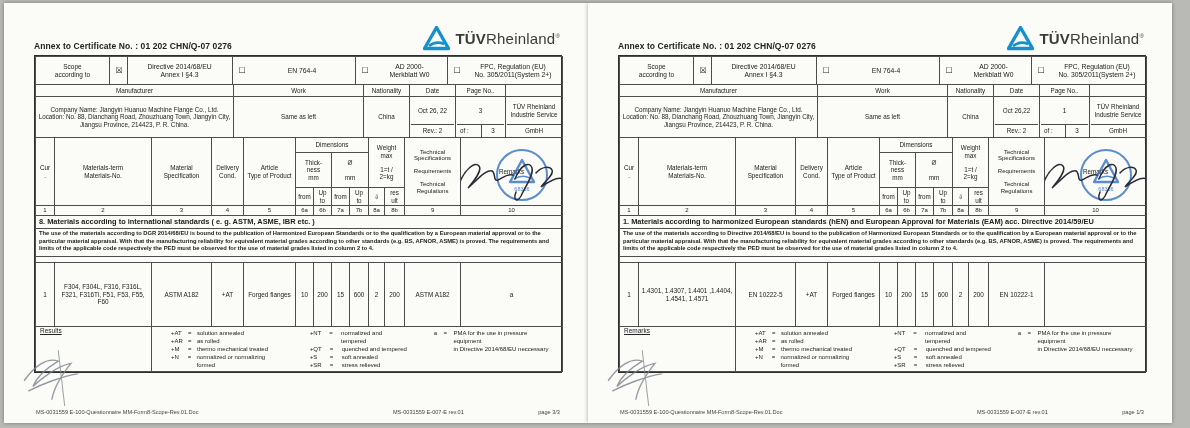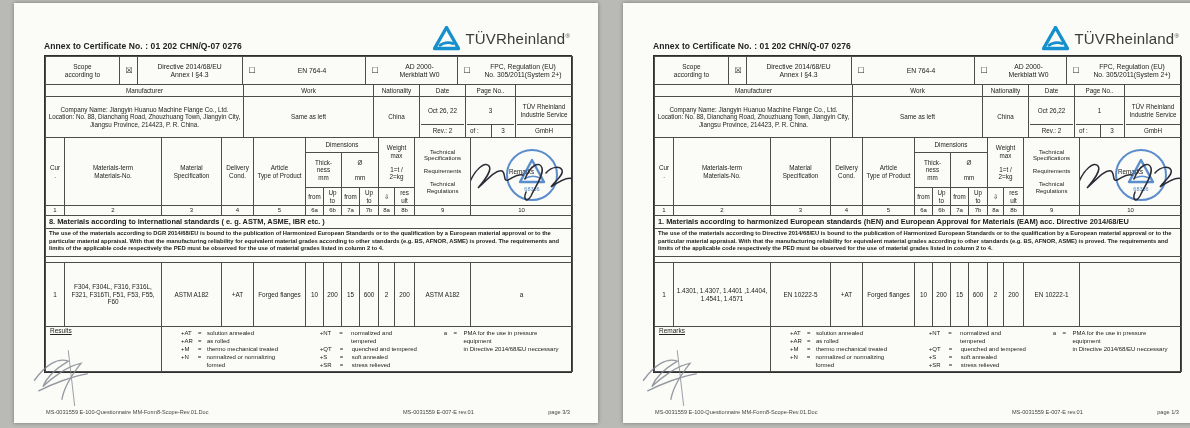--- a/index.html
+++ b/index.html
@@ -1,26 +1,26 @@
 <!DOCTYPE html>
 <html><head>
 <meta charset="utf-8">
 <style>
   html,body{margin:0;padding:0;background:#b9b9b6;width:1190px;height:428px;overflow:hidden;
     font-family:"Liberation Sans", sans-serif;color:#222;}
-  .page{display:flex;gap:25px;padding:3px 14px;height:422px;}
+  .page{display:flex;gap:0;padding:3px 4px;height:422px;}
   .sheet{position:relative;background:#fbfbf8;width:584px;height:420px;box-sizing:border-box;
     padding:12px 26px 6px 30px;display:flex;flex-direction:column;box-shadow:0 0 4px rgba(0,0,0,.35);}
   .ws{white-space:pre-line;}
   
   .hdr{display:flex;justify-content:space-between;align-items:flex-end;height:36px;margin-bottom:4px;}
   .annex{font-size:8.5px;font-weight:bold;letter-spacing:.1px;}
   .logo{display:flex;align-items:center;gap:5px;margin-right:2px;}
   .logo-text{font-size:15px;color:#3b3b3b;letter-spacing:.2px;}
-  .logo-text b{font-weight:normal;}
+  .logo-text b{font-weight:bold;}
   .logo-reg{font-size:6px;vertical-align:super;color:#3b3b3b;}
   
   .formwrap{border:1.5px solid #2f2f2f;}
   table.frm{border-collapse:collapse;table-layout:fixed;width:100%;margin-top:-1px;}
   table.frm:first-child{margin-top:0;}
   .frm td,.frm th{border:1px solid #4d4d4d;padding:0 1px;overflow:hidden;font-weight:normal;
     text-align:center;vertical-align:middle;font-size:6.5px;line-height:1.15;}
   
   .scope-tbl td{height:27px;}
   .scope-label{font-size:7px;}
@@ -577,21 +577,21 @@
           <td>6a</td>
           <td>6b</td>
           <td>7a</td>
           <td>7b</td>
           <td>8a</td>
           <td>8b</td>
           <td>9</td>
           <td>10</td>
         </tr>
         <tr class="sect">
-          <td colspan="13">1. Materials according to harmonized European standards (hEN) and European Approval for Materials (EAM) acc. Directive 2014/68/EU</td>
+          <td colspan="13">1. Materials according to harmonized European standards (hEN) and European Approval for Materials (EAM) acc. Directive 2014/59/EU</td>
         </tr>
         <tr class="para">
           <td colspan="13">The use of the materials according to Directive 2014/68/EU is bound to the publication of Harmonized European Standards or to the qualification by a European material approval or to the particular material appraisal. With that the manufacturing reliability for equivalent material grades according to other standards (e.g. BS, AFNOR, ASME) is proved. The requirements and limits of the applicable code respectively the PED must be observed for the use of material grades listed in column 2 to 4.</td>
         </tr>
         <tr class="thin">
               <td colspan="13"></td>
             </tr>
         <tr class="data">
           <td>1</td>
           <td class="ws">1.4301, 1.4307, 1.4401 ,1.4404,

